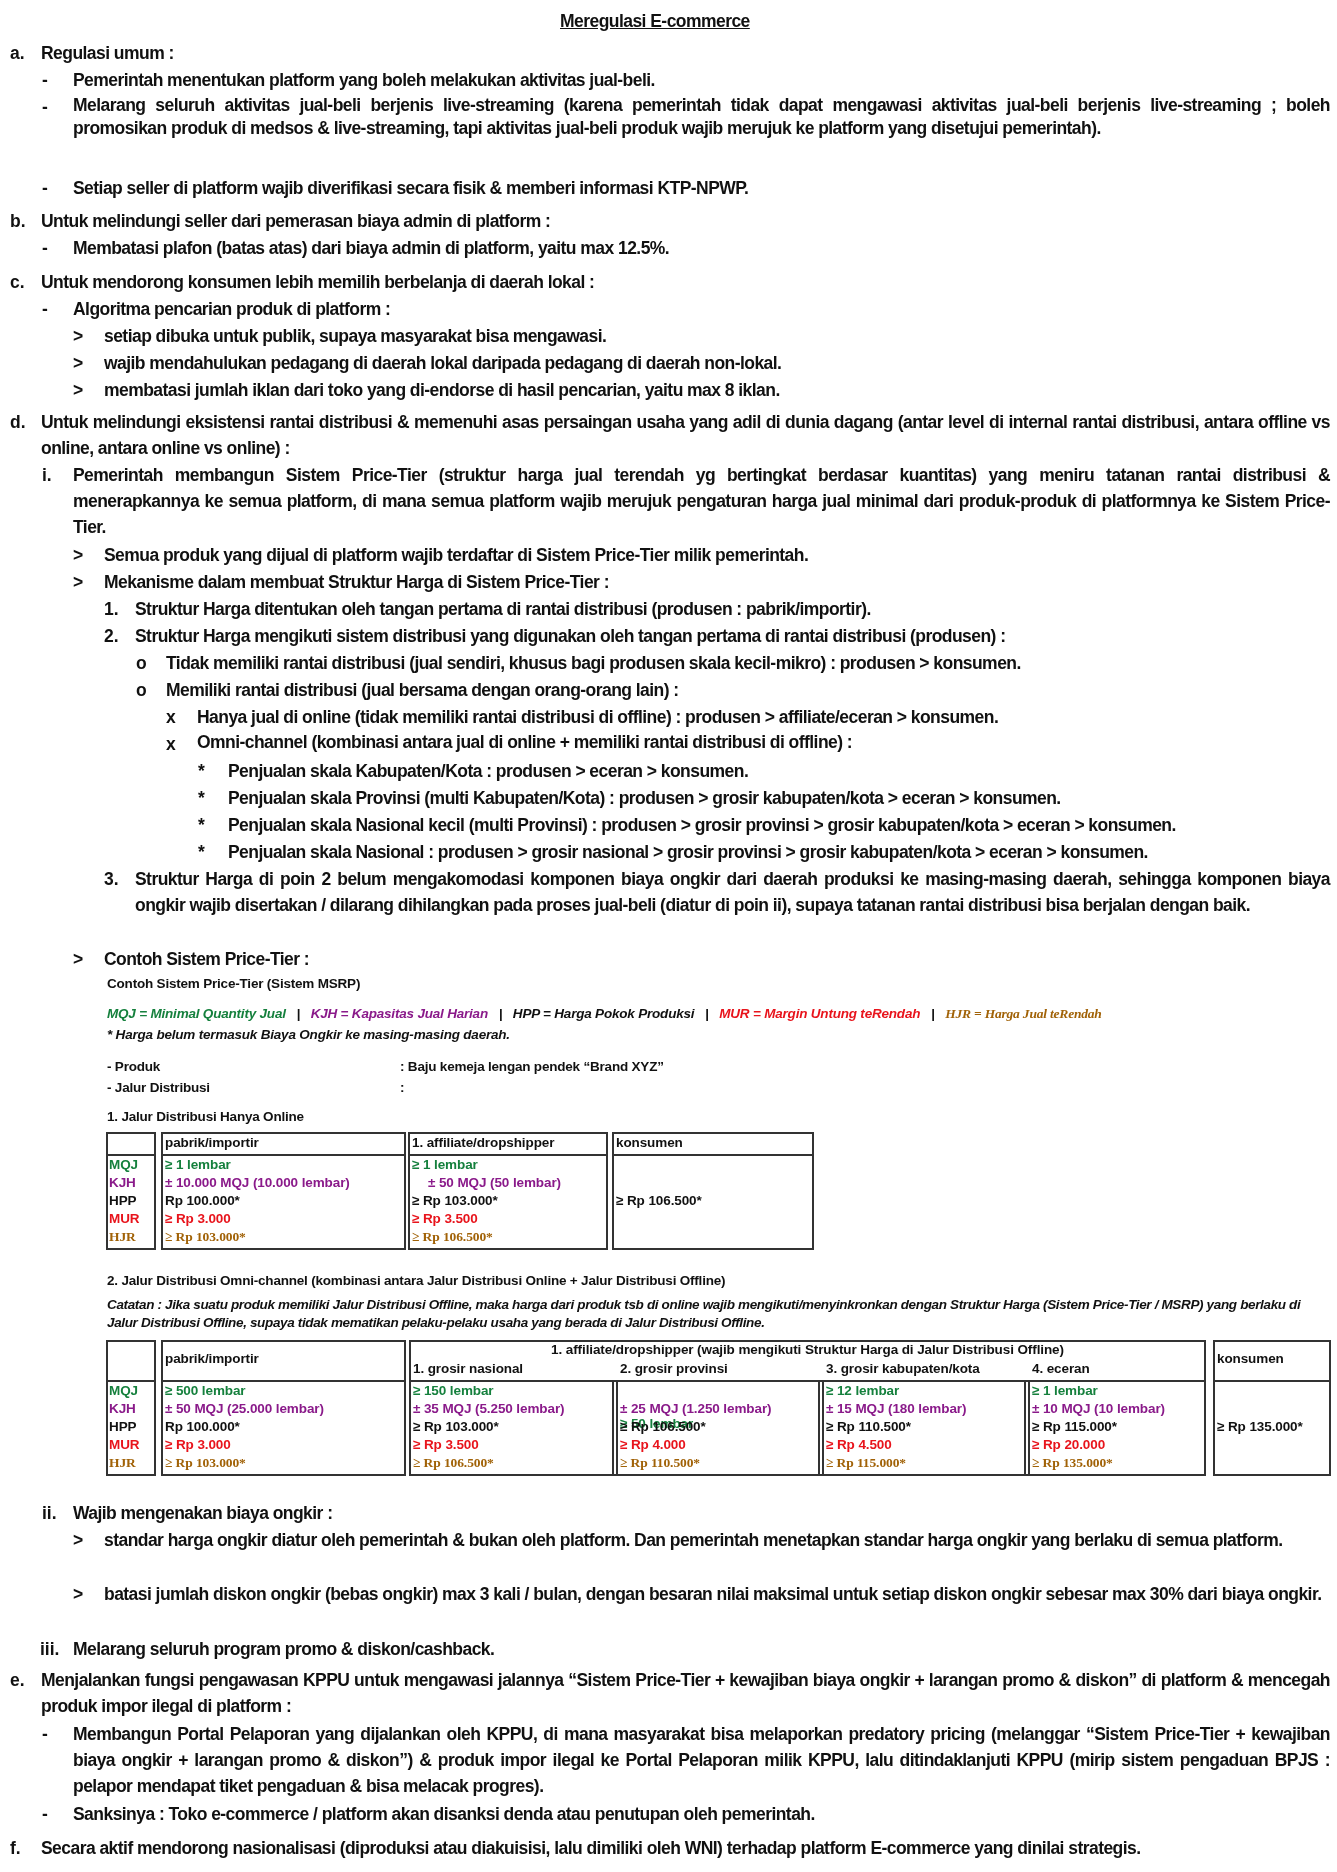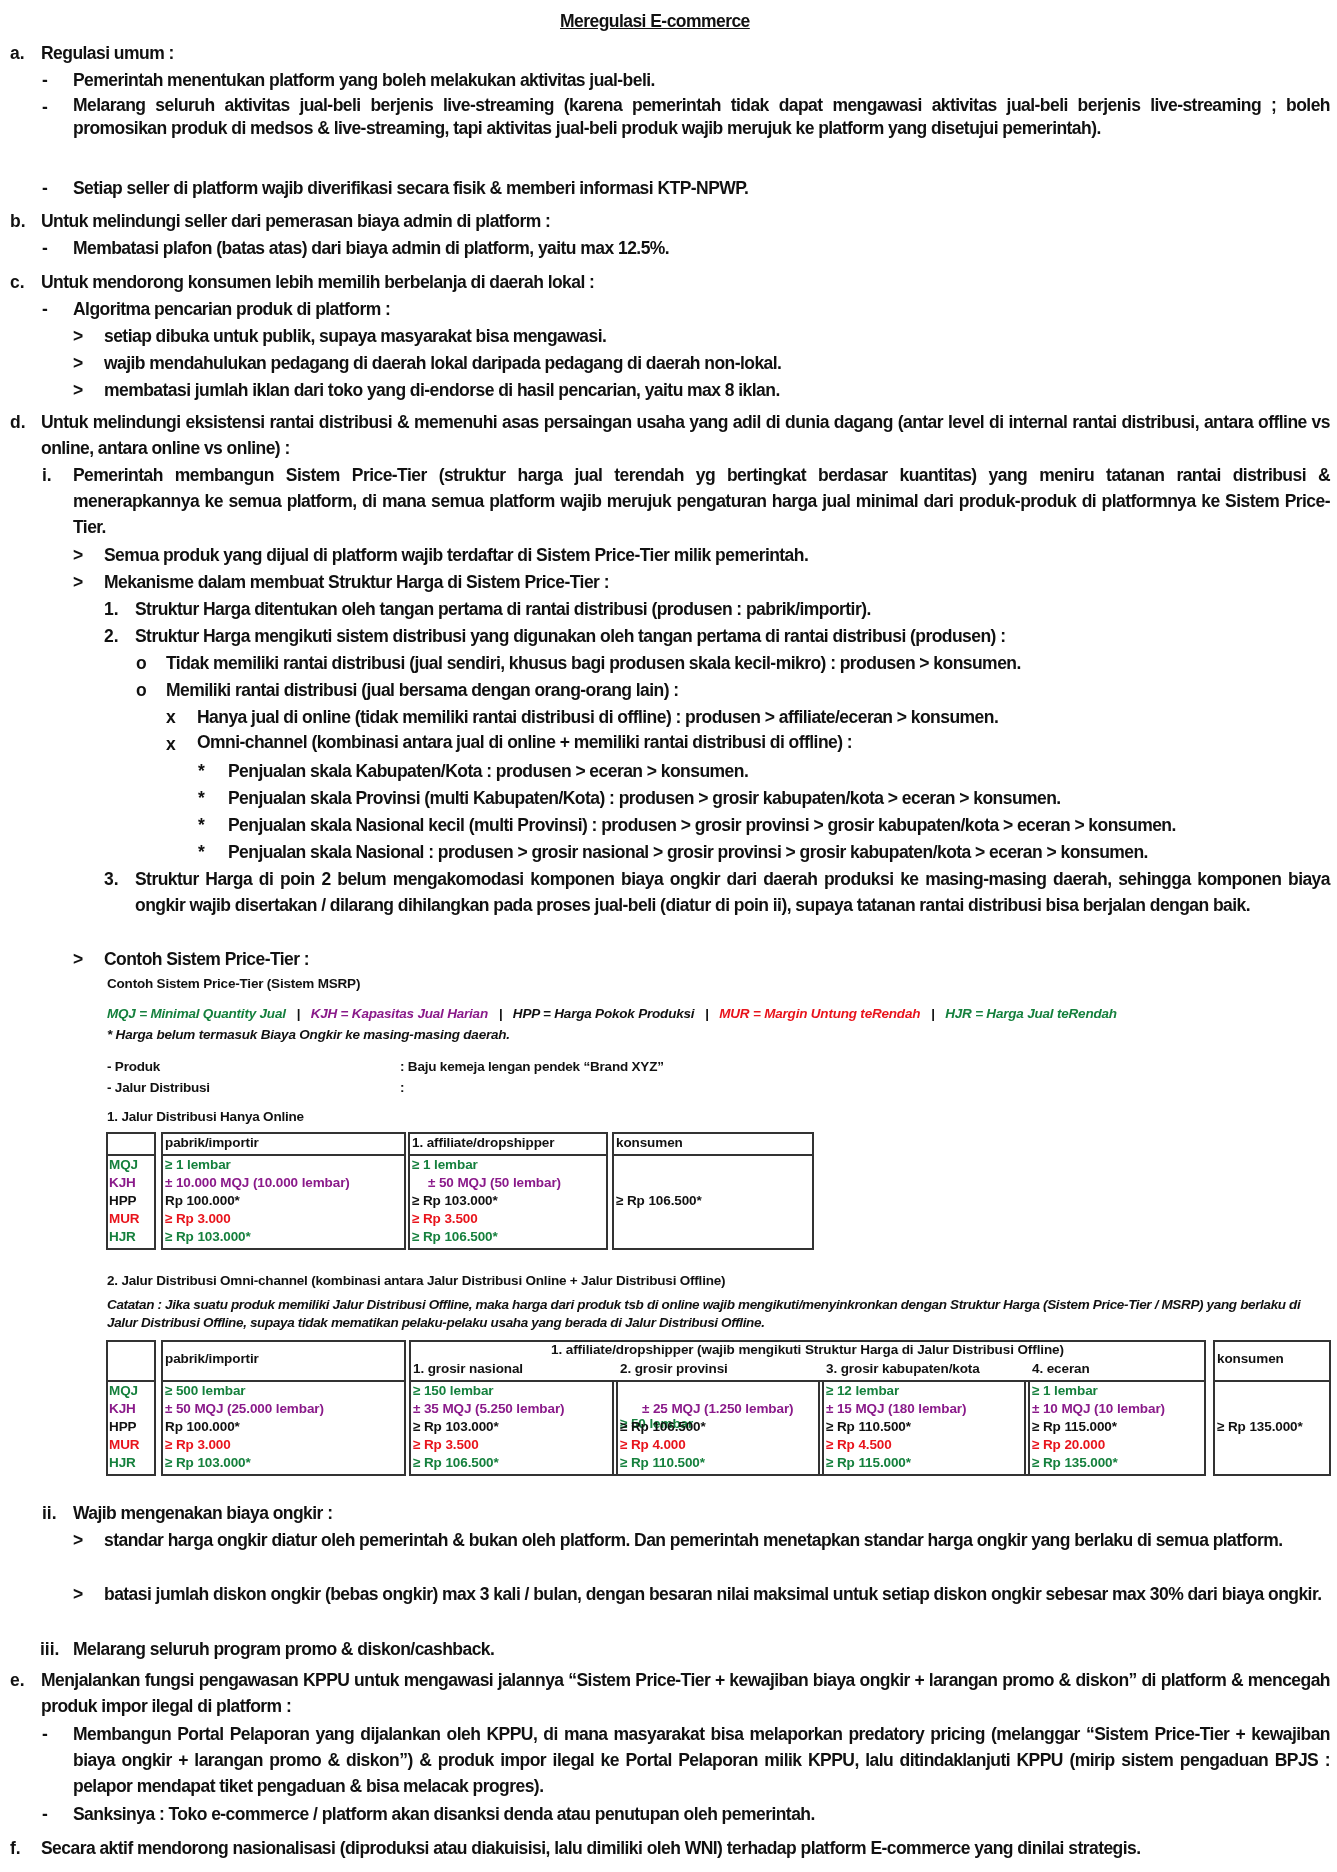--- a/index.html
+++ b/index.html
@@ -17,21 +17,21 @@
   .mk { position: absolute; font-size: 17.5px; font-weight: bold; line-height: 26px; }
 
   
   .pt { position: absolute; font-size: 13.5px; font-weight: bold; line-height: 18px; letter-spacing: -0.2px; white-space: nowrap; }
   .u { }
   .it { font-style: italic; }
   .c-mqj { color: #15803d; }
   .c-kjh { color: #8a1a8a; }
   .c-hpp { color: #111; }
   .c-mur { color: #e8141c; }
-  .c-hjr { color: #15803d; }
+  .c-hjr { color: #a16207; font-family: Liberation Serif, serif; }
 
   .box { position: absolute; border: 2px solid #333; box-sizing: border-box; }
   .hline { position: absolute; height: 0; border-top: 2px solid #333; }
   .cell { position: absolute; font-size: 13.5px; font-weight: bold; line-height: 18px; white-space: nowrap; letter-spacing: -0.1px; }
 </style>
 </head>
 <body>
 
 <div class="doc">
 
@@ -188,21 +188,21 @@
     <div class="cell c-hpp" style="left: 409px; top: 1341px; width: 797px; text-align: center;">1. affiliate/dropshipper (wajib mengikuti Struktur Harga di Jalur Distribusi Offline)</div>
     <div class="cell c-hpp" style="left: 413px; top: 1360px;">1. grosir nasional</div>
     <div class="cell c-mqj" style="left: 413px; top: 1382px;">≥ 150 lembar</div>
     <div class="cell c-kjh" style="left: 413px; top: 1400px; text-align: center;">± 35 MQJ (5.250 lembar)</div>
     <div class="cell c-hpp" style="left: 413px; top: 1418px;">≥ Rp 103.000*</div>
     <div class="cell c-mur" style="left: 413px; top: 1436px;">≥ Rp 3.500</div>
     <div class="cell c-hjr" style="left: 413px; top: 1454px;">≥ Rp 106.500*</div>
     <div class="cell c-hpp" style="left: 620px; top: 1360px; text-align: center;">2. grosir provinsi</div>
     <div class="box" style="left: 612px; top: 1380px; width: 6px; height: 96px; border-top: none; border-bottom: none;"></div>
     <div class="cell c-mqj" style="left: 620px; top: 1382px; margin-top: 33px;">≥ 50 lembar</div>
-    <div class="cell c-kjh" style="left: 620px; top: 1400px; margin-left: 22px;">± 25 MQJ (1.250 lembar)</div>
+    <div class="cell c-kjh" style="left: 620px; top: 1400px;">± 25 MQJ (1.250 lembar)</div>
     <div class="cell c-hpp" style="left: 620px; top: 1418px;">≥ Rp 106.500*</div>
     <div class="cell c-mur" style="left: 620px; top: 1436px;">≥ Rp 4.000</div>
     <div class="cell c-hjr" style="left: 620px; top: 1454px;">≥ Rp 110.500*</div>
     <div class="cell c-hpp" style="left: 826px; top: 1360px;">3. grosir kabupaten/kota</div>
     <div class="box" style="left: 818px; top: 1380px; width: 6px; height: 96px; border-top: none; border-bottom: none;"></div>
     <div class="cell c-mqj" style="left: 826px; top: 1382px;">≥ 12 lembar</div>
     <div class="cell c-kjh" style="left: 826px; top: 1400px;">± 15 MQJ (180 lembar)</div>
     <div class="cell c-hpp" style="left: 826px; top: 1418px;">≥ Rp 110.500*</div>
     <div class="cell c-mur" style="left: 826px; top: 1436px;">≥ Rp 4.500</div>
     <div class="cell c-hjr" style="left: 826px; top: 1454px;">≥ Rp 115.000*</div>

